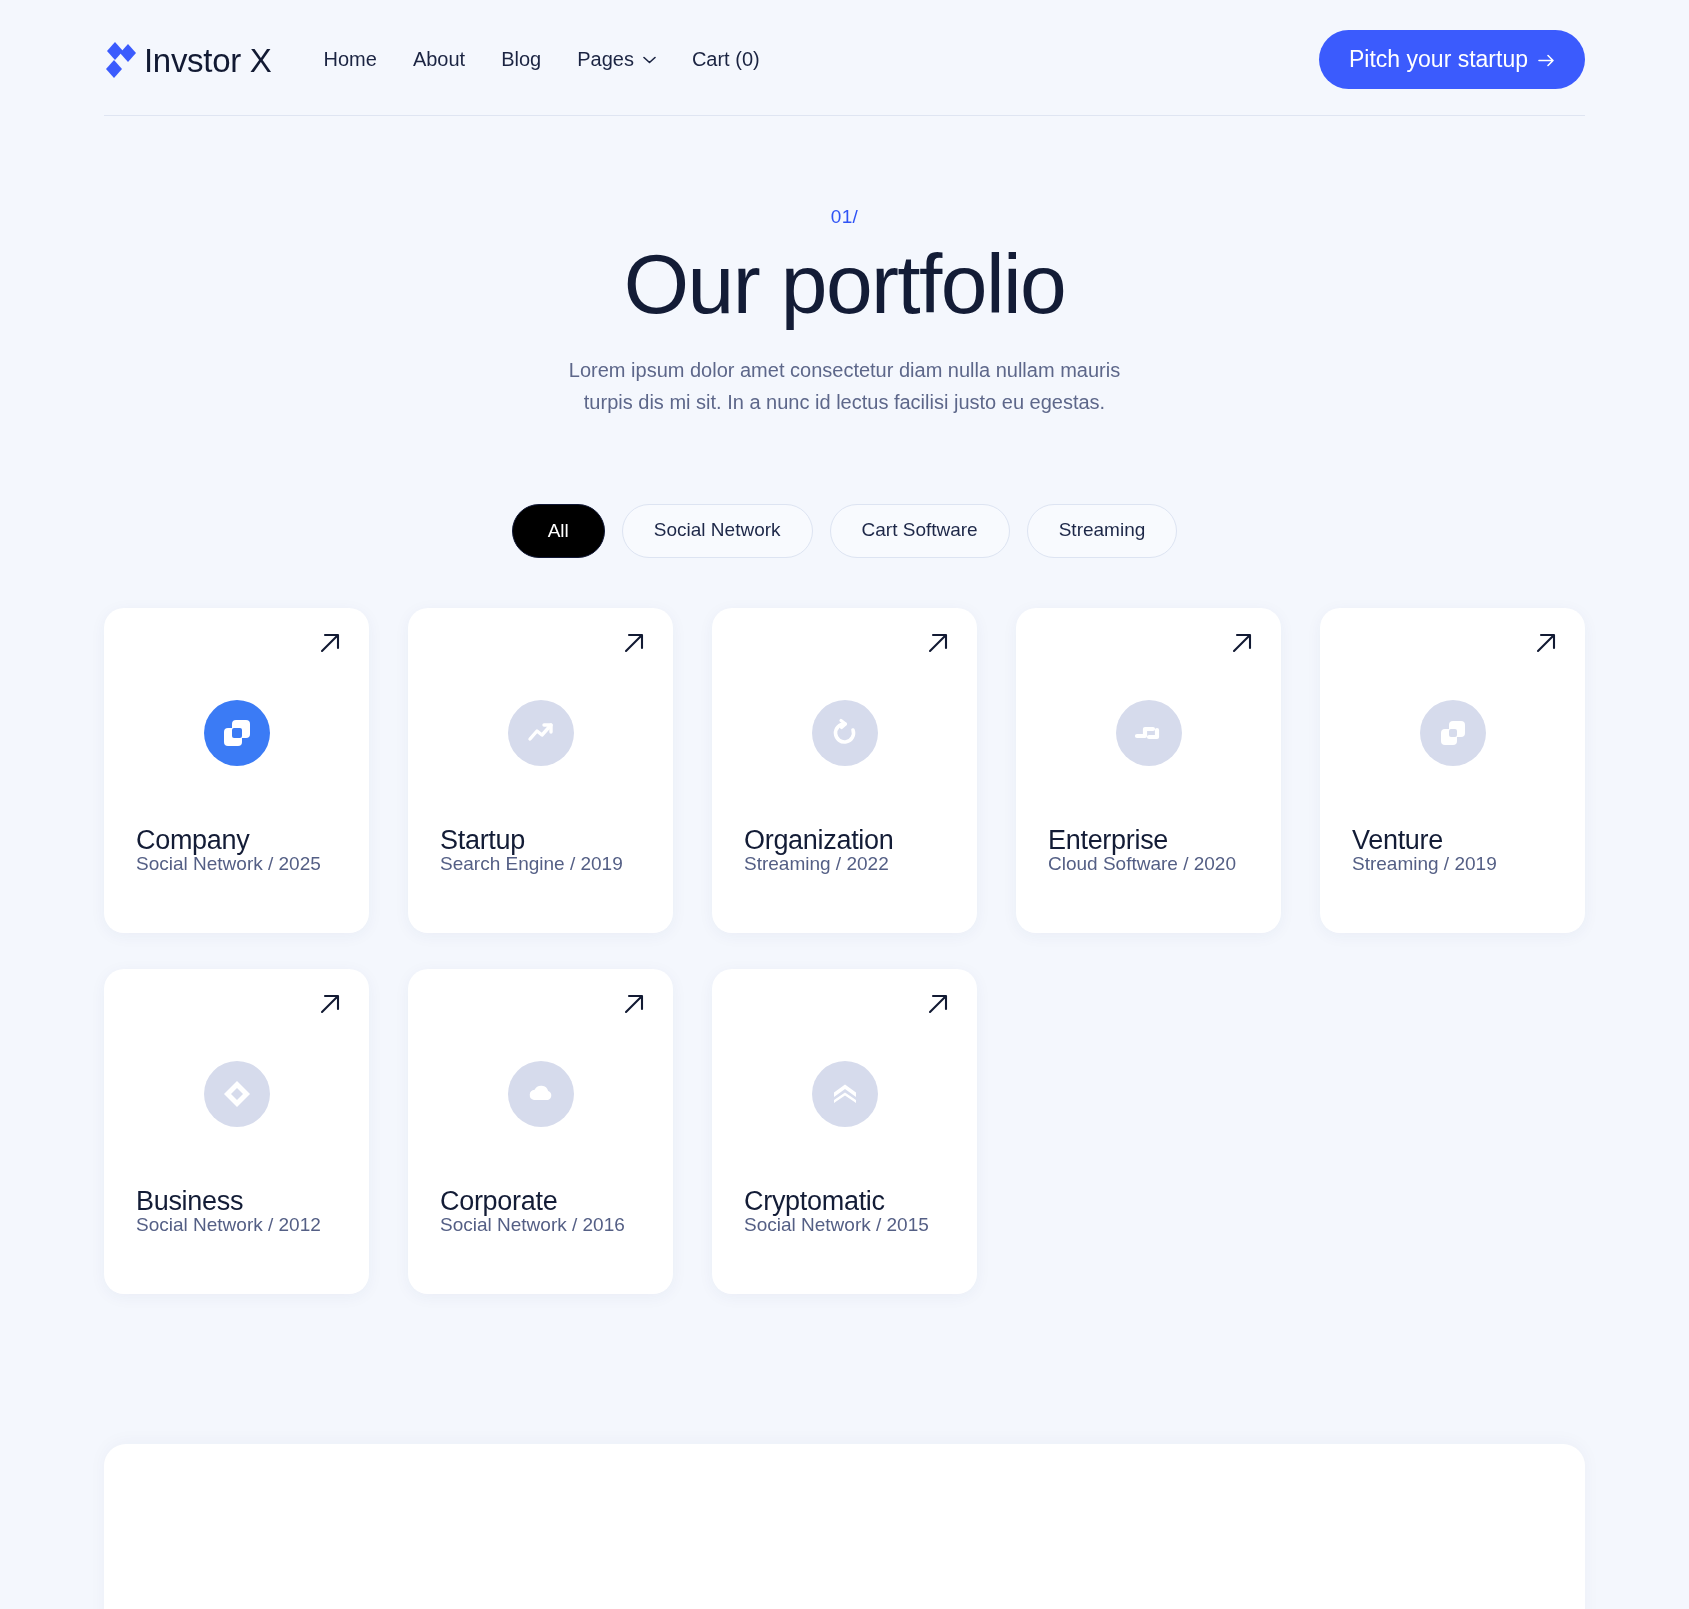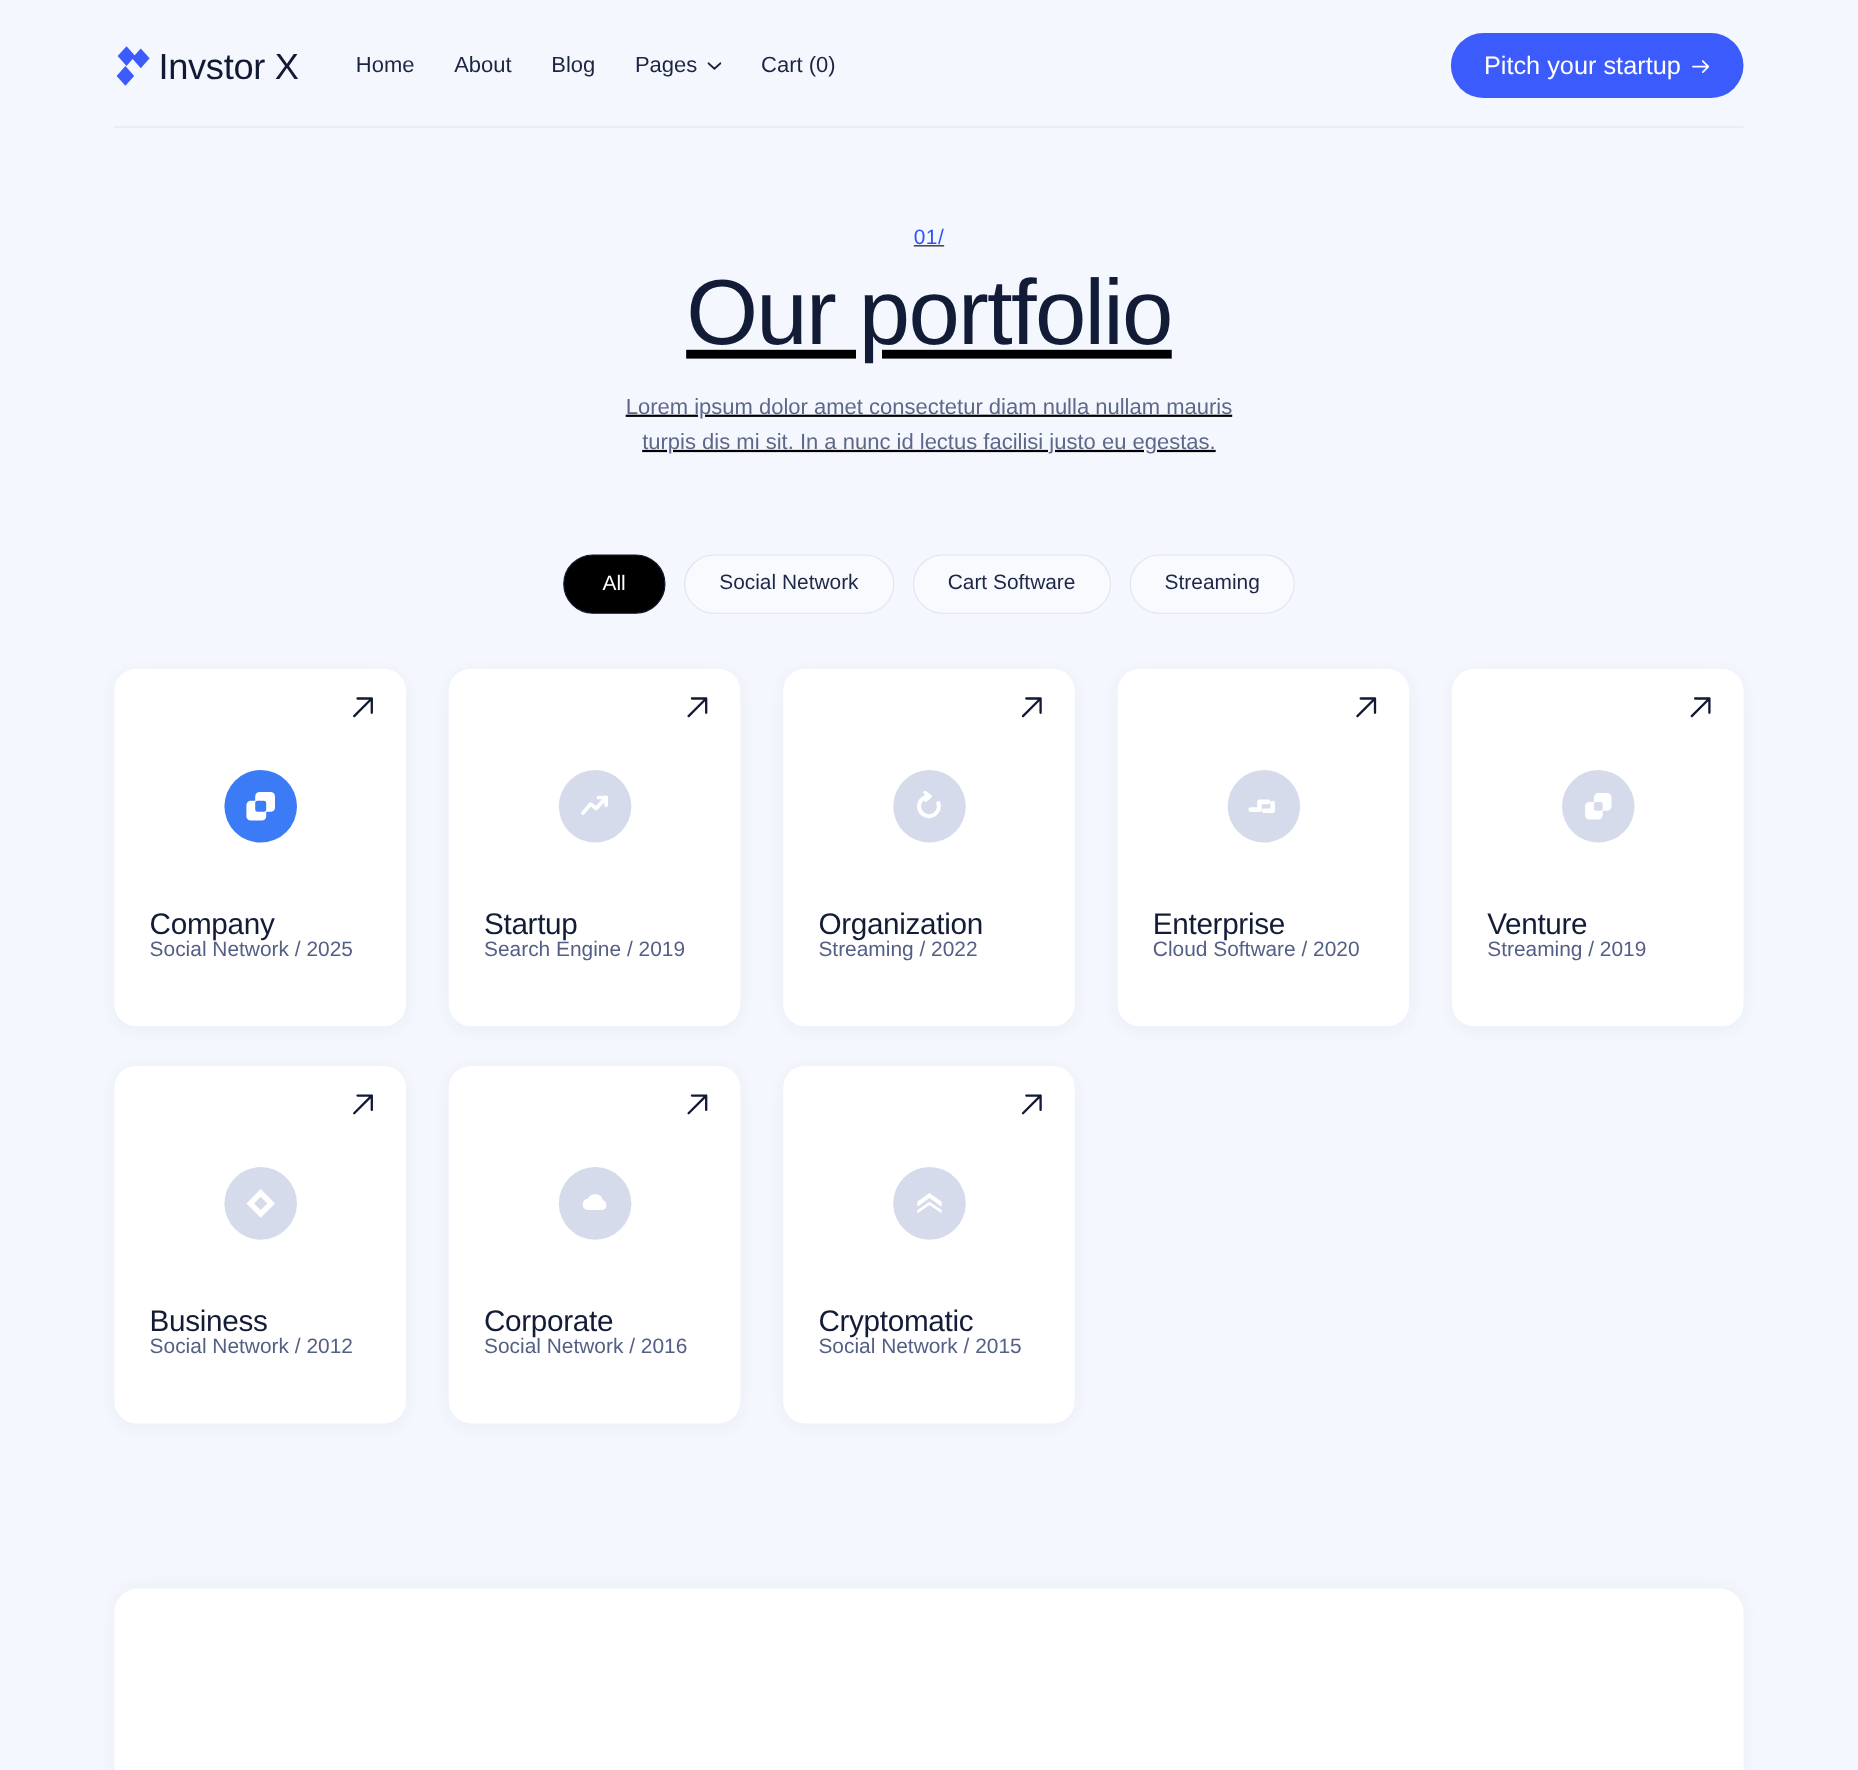--- a/index.html
+++ b/index.html
@@ -89,21 +89,20 @@
     align-items: center;
     gap: 10px;
     cursor: pointer;
     white-space: nowrap;
   }
 
   
   .hero {
     text-align: center;
     padding-top: 86px;
-    text-decoration: underline;
   }
   .eyebrow {
     color: #2f53f5;
     font-size: 19px;
     letter-spacing: 0.4px;
   }
   .hero-title {
     font-size: 84px;
     line-height: 1.02;
     color: #131c36;

